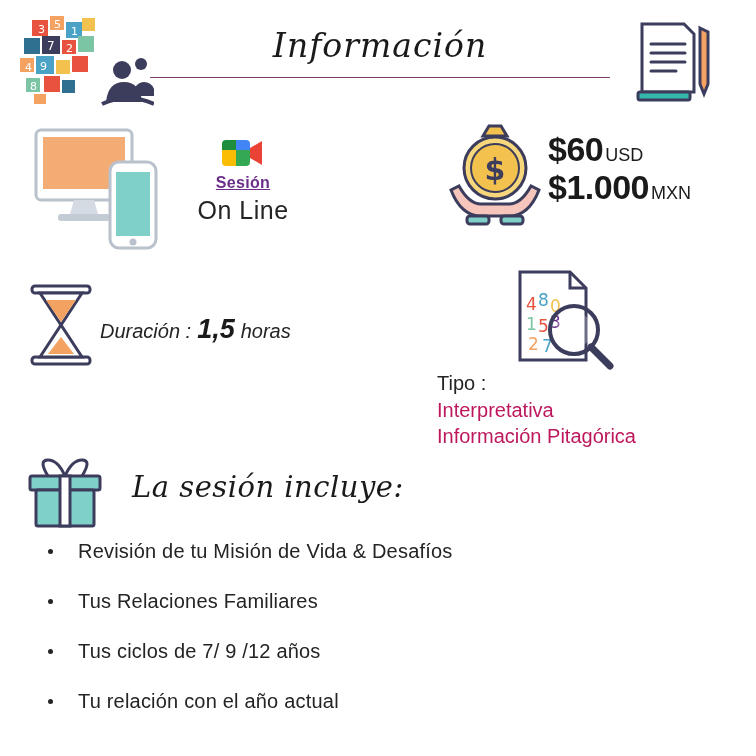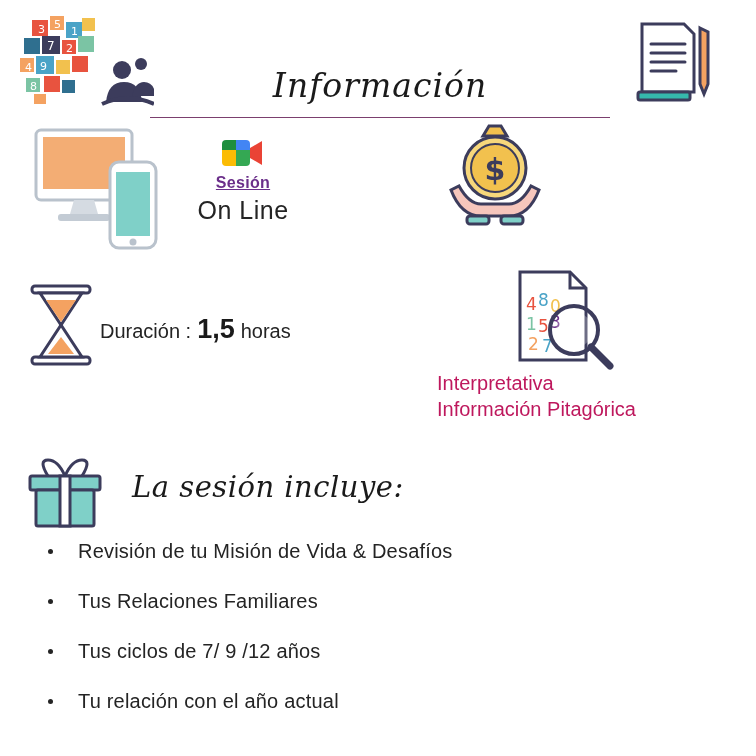--- a/index.html
+++ b/index.html
@@ -37,21 +37,20 @@
     width: 460px;
     text-align: center;
   }
   .header-title {
     font-family: "DejaVu Serif", serif;
     font-style: italic;
     font-size: 33px;
     letter-spacing: 1px;
     color: #1a1a1a;
     white-space: nowrap;
-    margin-top: 40px;
   }
   .header-rule {
     margin-top: 12px;
     height: 1px;
     background: #7b3f6e;
     width: 100%;
   }
   .header-doc-icon {
     position: absolute;
     right: 42px;
@@ -137,20 +136,21 @@
     left: 24px;
     top: 14px;
     width: 74px;
     height: 86px;
   }
   .duration-text {
     position: absolute;
     left: 100px;
     top: 46px;
     white-space: nowrap;
+    font-style: italic;
   }
   .duration-label {
     font-size: 20px;
     color: #242424;
   }
   .duration-value {
     font-size: 27px;
     font-weight: bold;
     color: #1a1a1a;
     margin: 0 6px;
@@ -326,20 +326,28 @@
       <path d="M44 6 h12 l6 10 h-24 z" fill="#f2c14e" stroke="#3c3c5c" stroke-width="3"></path>
       <circle cx="50" cy="48" r="31" fill="#f7d77b" stroke="#3c3c5c" stroke-width="3"></circle>
       <circle cx="50" cy="48" r="24" fill="#f2c14e" stroke="#3c3c5c" stroke-width="2"></circle>
       <text x="50" y="60" text-anchor="middle" font-family="DejaVu Sans, sans-serif" font-size="30" font-weight="bold" fill="#3c3c5c">$</text>
       <path d="M6 70 q10 26 30 26 h28 q20 0 30 -26 l-8 -4 q-10 18 -22 18 h-28 q-12 0 -22 -18 z" fill="#f6c6bc" stroke="#3c3c5c" stroke-width="3"></path>
       <rect x="22" y="96" width="22" height="8" rx="3" fill="#7fd0c8" stroke="#3c3c5c" stroke-width="3"></rect>
       <rect x="56" y="96" width="22" height="8" rx="3" fill="#7fd0c8" stroke="#3c3c5c" stroke-width="3"></rect>
     </svg>
   </div>
 
+  <div class="price-block">
+    <div class="price-line">
+      <span class="price-main">$60</span><span class="price-cur">USD</span>
+    </div>
+    <div class="price-line">
+      <span class="price-main">$1.000</span><span class="price-cur">MXN</span>
+    </div>
+  </div>
 </div>
 
 <div class="row2">
 
   <div class="hourglass">
     <svg viewBox="0 0 74 86" width="74" height="86" xmlns="http://www.w3.org/2000/svg">
       <rect x="8" y="4" width="58" height="7" rx="3" fill="#ffffff" stroke="#3c3c5c" stroke-width="3"></rect>
       <rect x="8" y="75" width="58" height="7" rx="3" fill="#ffffff" stroke="#3c3c5c" stroke-width="3"></rect>
       <path d="M16 11 h42 l-21 32 z" fill="#ffffff" stroke="#3c3c5c" stroke-width="3"></path>
       <path d="M16 75 h42 l-21 -32 z" fill="#ffffff" stroke="#3c3c5c" stroke-width="3"></path>
@@ -364,20 +372,21 @@
       <text x="48" y="60" font-family="DejaVu Sans, sans-serif" font-size="17" fill="#6b2f8a">3</text>
       <text x="26" y="82" font-family="DejaVu Sans, sans-serif" font-size="17" fill="#f4a261">2</text>
       <text x="40" y="84" font-family="DejaVu Sans, sans-serif" font-size="17" fill="#4aa3c7">7</text>
       <circle cx="72" cy="62" r="24" fill="none" stroke="#3c3c5c" stroke-width="4"></circle>
       <circle cx="72" cy="62" r="18" fill="#ffffff" fill-opacity="0.25"></circle>
       <line x1="89" y1="79" x2="108" y2="98" stroke="#3c3c5c" stroke-width="7" stroke-linecap="round"></line>
     </svg>
   </div>
 
   <div class="type-text">
+    <div class="type-label">Tipo :</div>
     <div class="type-line">Interpretativa</div>
     <div class="type-line">Información Pitagórica</div>
   </div>
 </div>
 
 <div class="row3">
 
   <div class="gift-icon">
     <svg viewBox="0 0 82 74" width="82" height="74" xmlns="http://www.w3.org/2000/svg">
       <path d="M24 20 q-10 -16 0 -16 q10 0 17 16" fill="none" stroke="#3c3c5c" stroke-width="3"></path>

